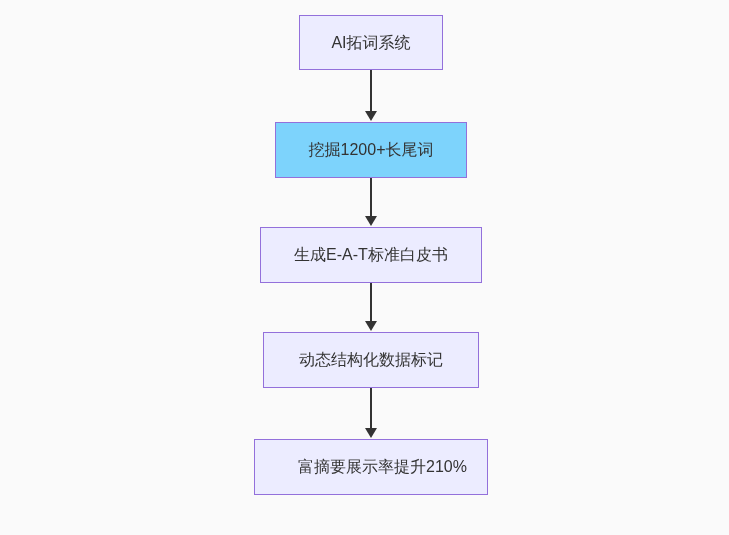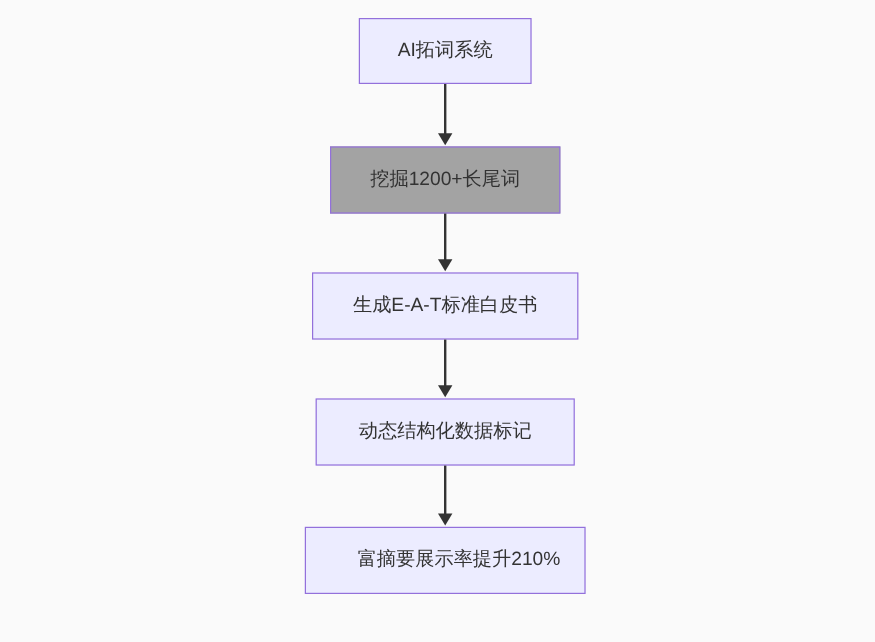--- a/index.html
+++ b/index.html
@@ -41,21 +41,21 @@
     border-right: 6px solid transparent;
   }
 </style>
 </head>
 <body style="background: rgb(250, 250, 250);">
 
 <div id="canvas" style="background: rgb(250, 250, 250);">
     <div class="node" style="left: 299px; top: 15px; width: 144px; height: 55px; background: rgb(236, 236, 255); border-color: rgb(147, 112, 219); color: rgb(51, 51, 51);">
       <span>AI拓词系统</span>
     </div>
-    <div class="node" style="left: 275px; top: 122px; width: 192px; height: 56px; background: #a3a3a3; border-color: rgb(147, 112, 219); color: rgb(51, 51, 51);">
+    <div class="node" style="left: 275px; top: 122px; width: 192px; height: 56px; background: #7dd3fc; border-color: rgb(147, 112, 219); color: rgb(51, 51, 51);">
       <span>挖掘1200+长尾词</span>
     </div>
     <div class="node" style="left: 263px; top: 332px; width: 216px; height: 56px; background: rgb(236, 236, 255); border-color: rgb(147, 112, 219); color: rgb(51, 51, 51);">
       <span>动态结构化数据标记</span>
     </div>
     <div class="node" style="left: 260px; top: 227px; width: 222px; height: 56px; background: rgb(236, 236, 255); border-color: rgb(147, 112, 219); color: rgb(51, 51, 51);">
       <span>生成E-A-T标准白皮书</span>
     </div>
     <div class="node" style="left: 254px; top: 439px; width: 234px; height: 56px; background: rgb(236, 236, 255); border-color: rgb(147, 112, 219); color: rgb(51, 51, 51); padding-left: 23px;">
       <span>富摘要展示率提升210%</span>

